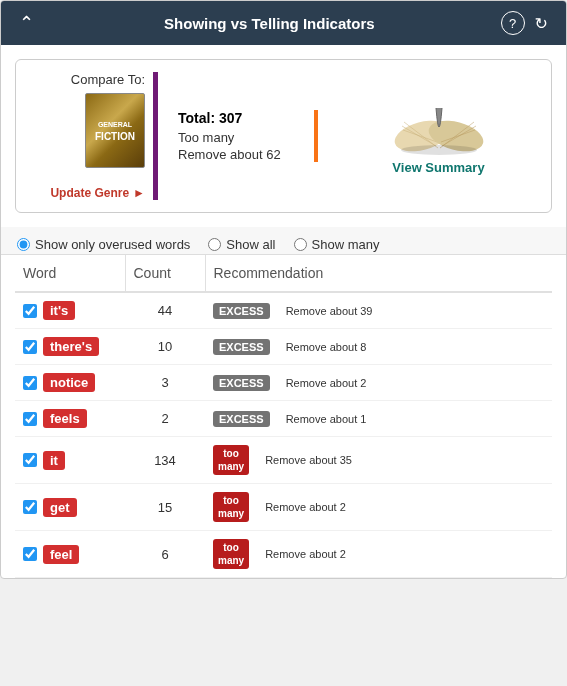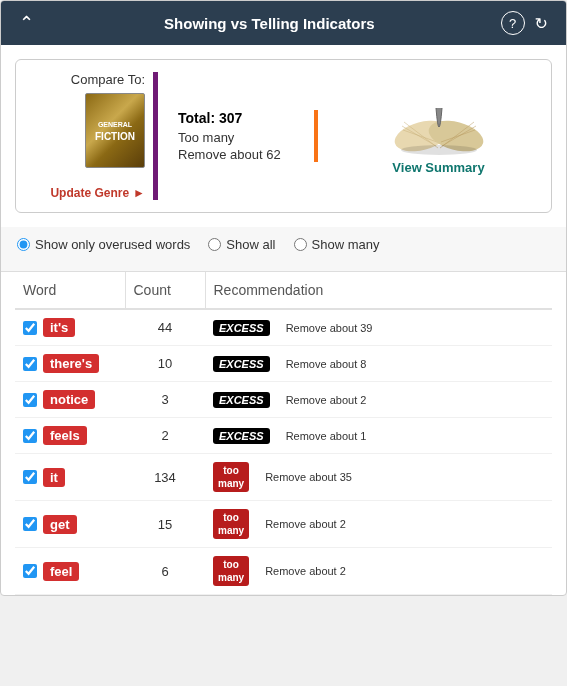--- a/index.html
+++ b/index.html
@@ -164,21 +164,21 @@
       background: none;
       border: none;
       margin-top: 4px;
     }
 
     
     .filter-row {
       display: flex;
       align-items: center;
       gap: 18px;
-      padding: 10px 16px 19px 16px;
+      padding: 10px 16px 2px 16px;
       background: #f7f7f7;
       border-bottom: 1px solid #ddd;
     }
 
     .filter-row label {
       display: flex;
       align-items: center;
       gap: 5px;
       font-size: 13px;
       cursor: pointer;
@@ -249,29 +249,28 @@
       text-align: right;
     }
 
     .count-cell {
       text-align: center;
       font-size: 13px;
       color: #333;
     }
 
     .badge-excess {
-      background: #000000;
+      background: #737373;
       color: #fff;
       padding: 2px 6px;
       border-radius: 3px;
       font-size: 11px;
       font-weight: bold;
       text-transform: uppercase;
       display: inline-block;
-      font-style: italic;
     }
 
     .badge-too-many {
       background: #b71c1c;
       color: #fff;
       padding: 2px 5px;
       border-radius: 3px;
       font-size: 10px;
       font-weight: bold;
       text-transform: lowercase;

